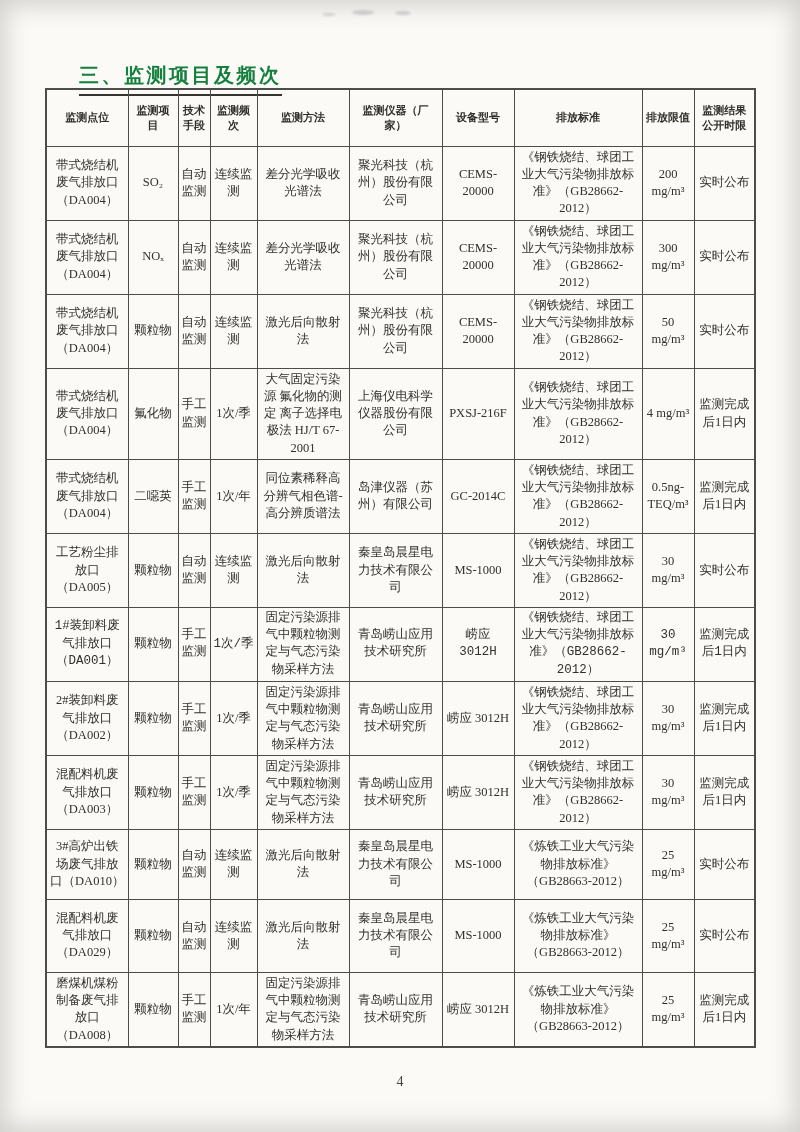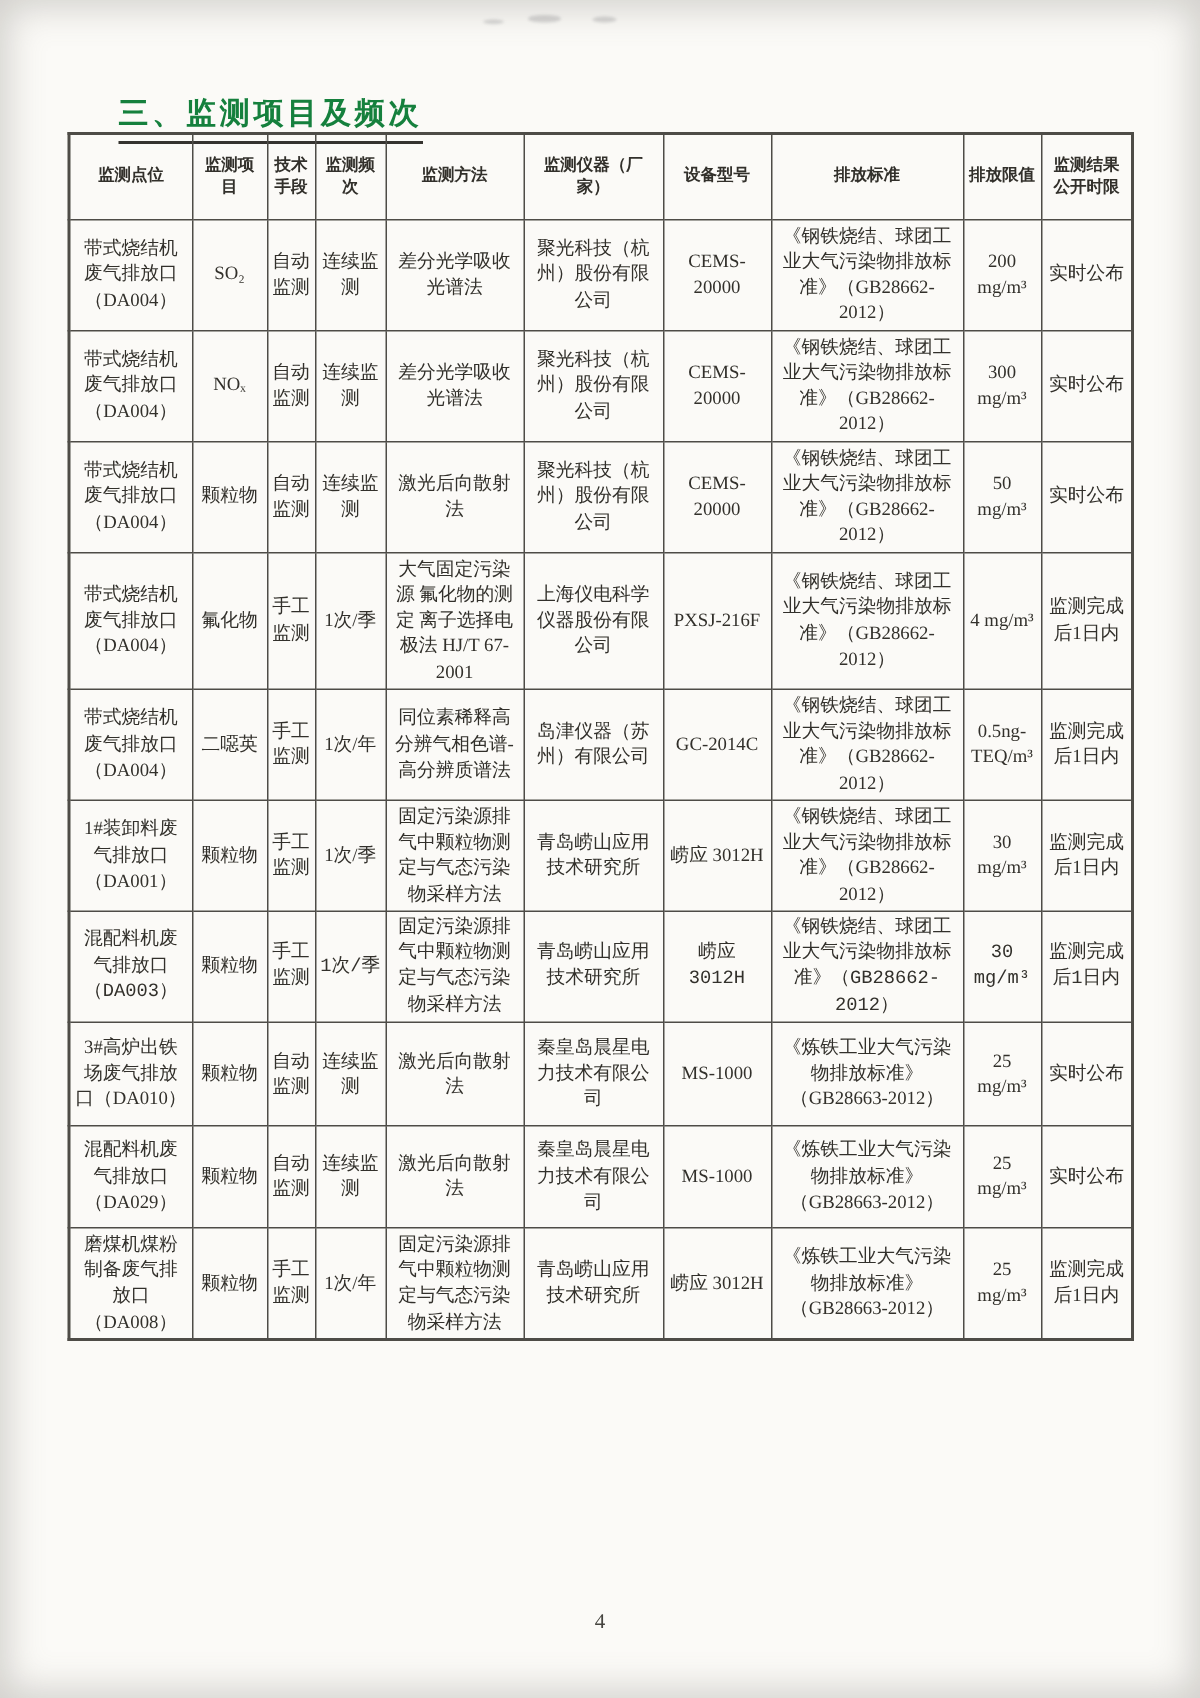--- a/index.html
+++ b/index.html
@@ -153,21 +153,45 @@
           <td>手工监测</td>
           <td>1次/年</td>
           <td>同位素稀释高分辨气相色谱-高分辨质谱法</td>
           <td>岛津仪器（苏州）有限公司</td>
           <td>GC-2014C</td>
           <td>《钢铁烧结、球团工业大气污染物排放标准》（GB28662-2012）</td>
           <td>0.5ng-TEQ/m³</td>
           <td>监测完成后1日内</td>
         </tr>
         <tr>
+          <td>工艺粉尘排放口（DA005）</td>
+          <td>颗粒物</td>
+          <td>自动监测</td>
+          <td>连续监测</td>
+          <td>激光后向散射法</td>
+          <td>秦皇岛晨星电力技术有限公司</td>
+          <td>MS-1000</td>
+          <td>《钢铁烧结、球团工业大气污染物排放标准》（GB28662-2012）</td>
+          <td>30 mg/m³</td>
+          <td>实时公布</td>
+        </tr>
+        <tr>
           <td>1#装卸料废气排放口（DA001）</td>
+          <td>颗粒物</td>
+          <td>手工监测</td>
+          <td>1次/季</td>
+          <td>固定污染源排气中颗粒物测定与气态污染物采样方法</td>
+          <td>青岛崂山应用技术研究所</td>
+          <td>崂应 3012H</td>
+          <td>《钢铁烧结、球团工业大气污染物排放标准》（GB28662-2012）</td>
+          <td>30 mg/m³</td>
+          <td>监测完成后1日内</td>
+        </tr>
+        <tr>
+          <td>2#装卸料废气排放口（DA002）</td>
           <td>颗粒物</td>
           <td>手工监测</td>
           <td>1次/季</td>
           <td>固定污染源排气中颗粒物测定与气态污染物采样方法</td>
           <td>青岛崂山应用技术研究所</td>
           <td>崂应 3012H</td>
           <td>《钢铁烧结、球团工业大气污染物排放标准》（GB28662-2012）</td>
           <td>30 mg/m³</td>
           <td>监测完成后1日内</td>
         </tr>

